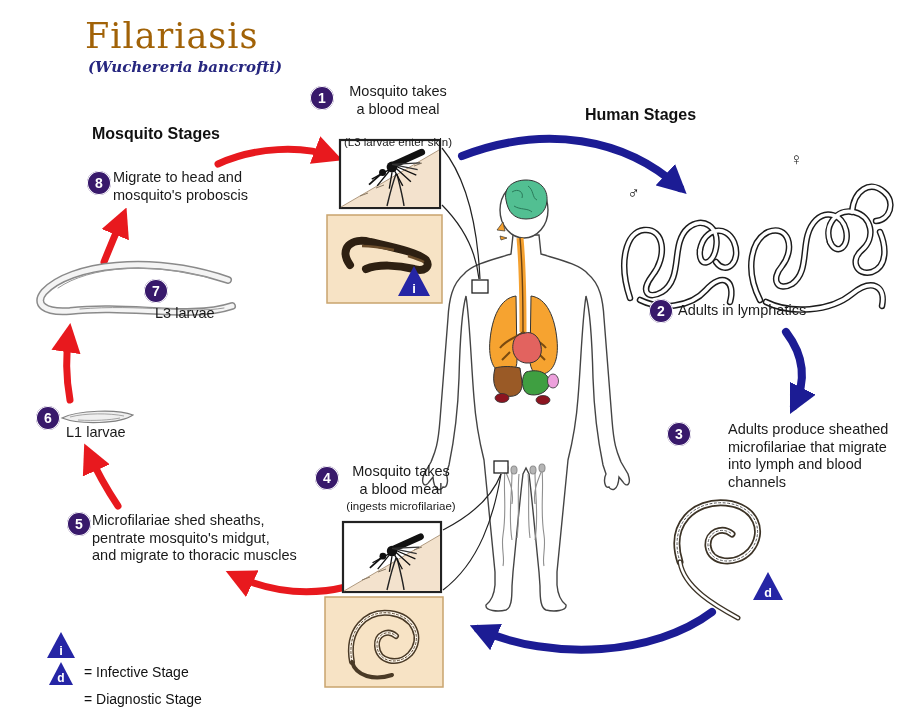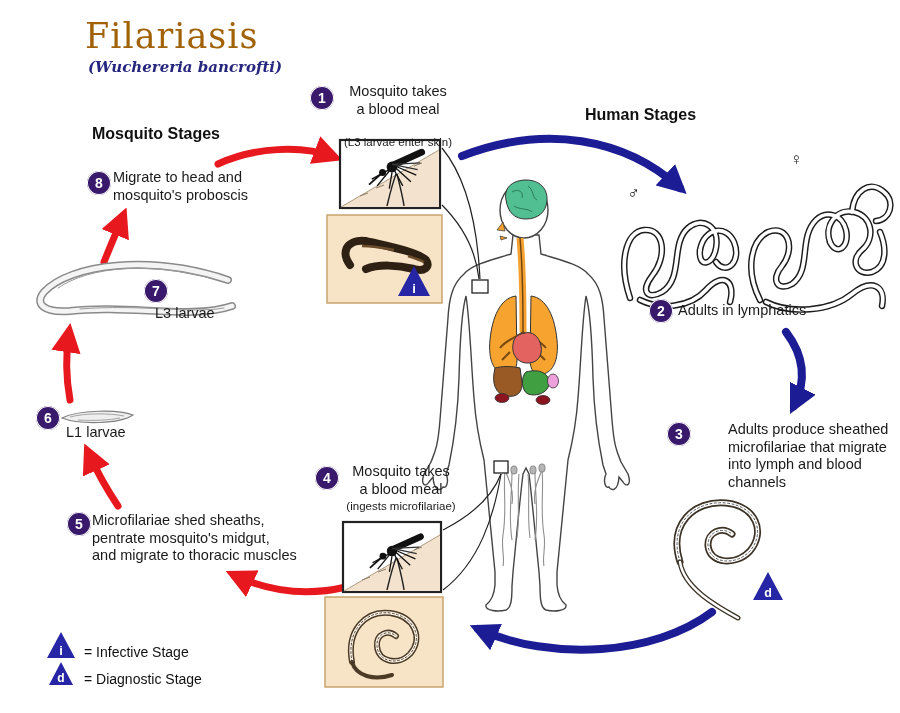--- a/index.html
+++ b/index.html
@@ -9,21 +9,21 @@
   .lbl{position:absolute;color:#1a1a1a;white-space:pre-line;}
   .title{font-family:"DejaVu Serif","Liberation Serif",serif;font-size:35px;color:#a16207;letter-spacing:1px;}
   .subtitle{font-family:"DejaVu Serif","Liberation Serif",serif;font-size:15px;font-style:italic;font-weight:bold;color:#26267f;}
   .sechead{font-size:16px;font-weight:bold;color:#111;}
   .stepnum{position:absolute;width:24px;height:24px;border-radius:50%;background:#38196b;
            color:#fff;font-weight:bold;font-size:14px;line-height:24px;text-align:center;
            box-shadow:0 0 0 1px #fff inset;}
   .steptext{font-size:14.5px;line-height:1.22;}
   .stepnote{font-size:11.5px;line-height:1.15;}
   .center{text-align:center;}
-  .legendlbl{font-size:14px;color:#111;}
+  .legendlbl{font-size:14px;color:#111;margin-top:20px;}
   .sexsym{position:absolute;font-size:17px;color:#111;font-weight:bold;}
 </style>
 </head>
 <body>
 
 <div id="canvas">
 
   <svg width="900" height="713" viewBox="0 0 900 713">
     <defs>
       <marker id="arrR" viewBox="0 0 8 8" refX="5.5" refY="4" markerWidth="4.2" markerHeight="4.2" orient="auto">

